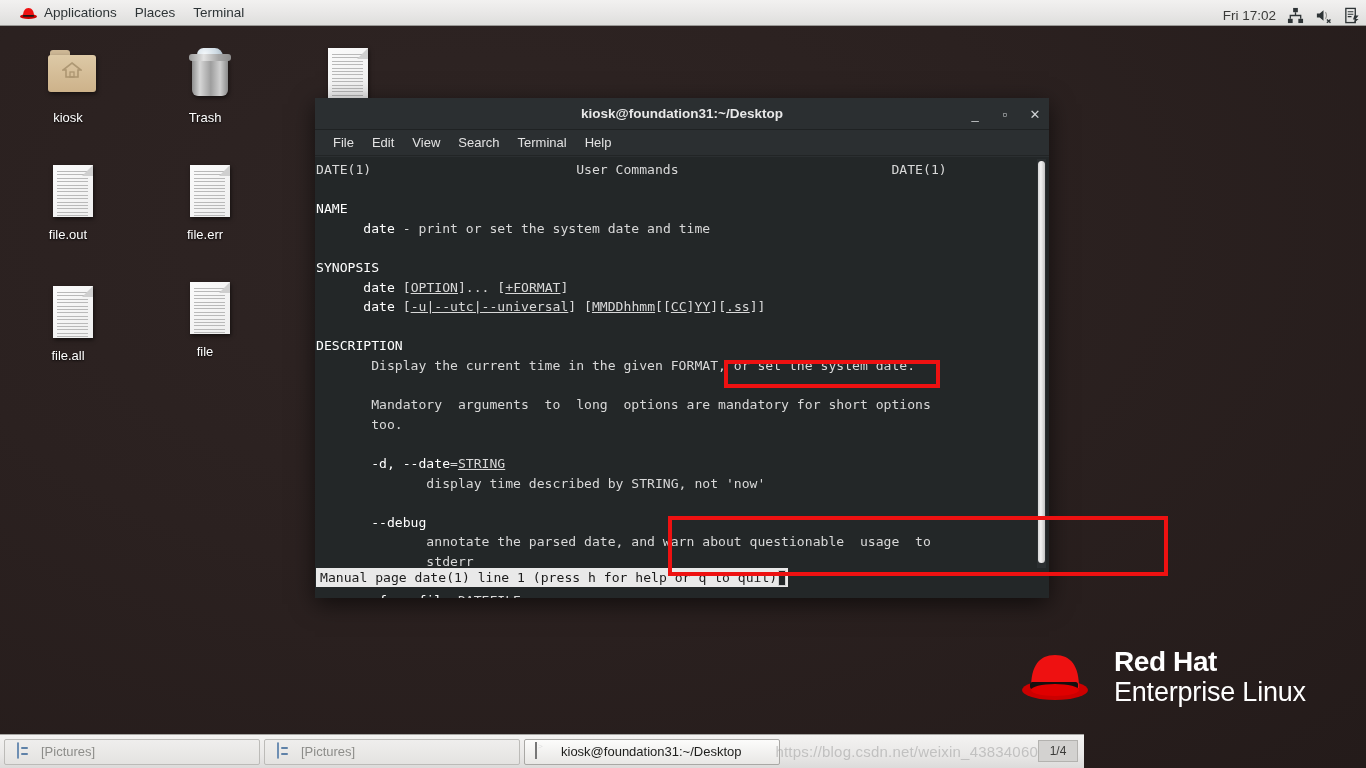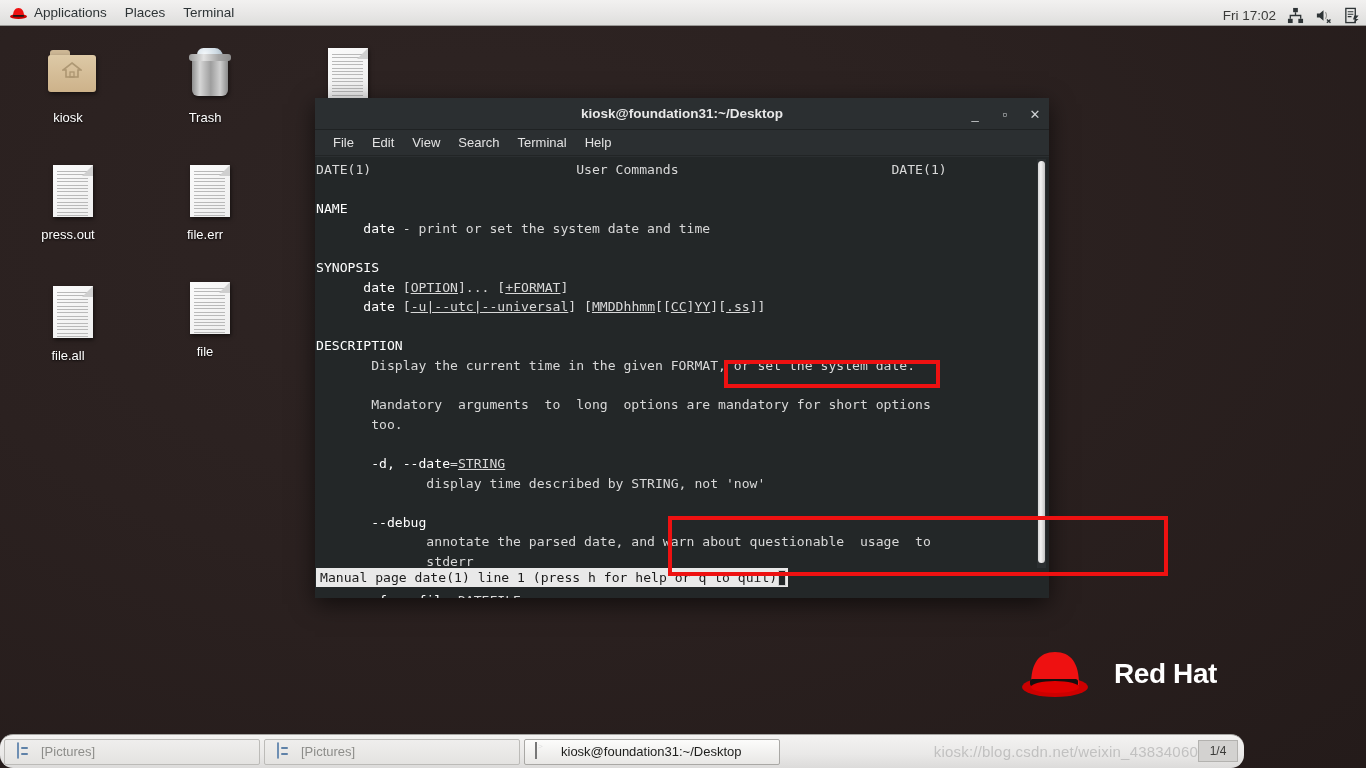--- a/index.html
+++ b/index.html
@@ -12,21 +12,21 @@
     position: relative;
     background: radial-gradient(ellipse at 35% 30%, #2f2524 0%, #2b2120 45%, #241b1a 100%);
   }
 
   
   #top-panel {
     position: absolute; left: 0; top: 0; width: 1366px; height: 26px;
     background: linear-gradient(to bottom, #f2f1f0 0%, #e8e7e6 55%, #dededc 100%);
     border-bottom: 1px solid #9a9996;
     display: flex; align-items: center;
-    font-size: 13.5px; color: #2e3436;
+    font-size: 13.5px; color: #2e3436; padding-left: 10px;
   }
   .panel-menu {
     padding: 0 9px; height: 26px; line-height: 26px;
     display: flex; align-items: center; gap: 6px;
     cursor: default;
   }
   #panel-right {
     position: absolute; right: 6px; top: 0; height: 30px;
     display: flex; align-items: center; gap: 11px;
     font-size: 13.5px; color: #3a3a38;
@@ -182,24 +182,24 @@
   #rhel-logo {
     position: absolute; left: 1018px; top: 620px;
     display: flex; align-items: center; gap: 22px;
   }
   #rhel-text { color: #ffffff; line-height: 1.12; }
   #rhel-line1 { font-size: 28px; font-weight: bold; letter-spacing: -0.4px; }
   #rhel-line2 { font-size: 27px; font-weight: 400; letter-spacing: -0.2px; }
 
   
   #bottom-panel {
-    position: absolute; left: 0; bottom: 0; width: 1244px; height: 34px;
+    position: absolute; left: 0; bottom: 0; width: 1084px; height: 34px;
     background: linear-gradient(to bottom,#f4f3f2 0%, #e9e8e7 60%, #dcdbda 100%);
     border-top: 1px solid #a6a5a2;
-    display: flex; align-items: center; padding: 0 4px; border-radius: 13px;
+    display: flex; align-items: center; padding: 0 4px;
   }
   .task {
     height: 26px; margin-right: 4px;
     display: flex; align-items: center; gap: 8px;
     padding: 0 10px;
     font-size: 13px;
     border: 1px solid #bcbbb8;
     border-radius: 2px;
     background: linear-gradient(to bottom,#f6f5f4,#e6e5e3);
     cursor: default; overflow: hidden; white-space: nowrap;
@@ -316,21 +316,21 @@
             <i></i>
             <i></i>
             <i></i>
             <i></i>
             <i></i>
             <i></i>
             <i></i>
           </div>
         </div>
     </div>
-    <div class="lbl">press.out</div>
+    <div class="lbl">file.out</div>
   </div>
 
   <div class="dicon" style="left:145px; top:135px;">
     <div class="glyph">
       <div class="doc">
           <div class="lines">
             <i></i>
             <i></i>
             <i></i>
             <i></i>
@@ -424,20 +424,21 @@
 
   <div id="rhel-logo">
     <svg width="74" height="56" viewBox="0 0 74 56">
       <ellipse cx="37" cy="41" rx="33" ry="10" fill="#cc0000"></ellipse>
       <path d="M13 39 C13 17 21 6 37 6 C53 6 61 17 61 39 Z" fill="#ee1111"></path>
       <rect x="12" y="33" width="48" height="7" fill="#15100f" rx="2.5"></rect>
       <ellipse cx="37" cy="41" rx="24" ry="6" fill="#e00000"></ellipse>
     </svg>
     <div id="rhel-text">
       <div id="rhel-line1">Red Hat</div>
+      <div id="rhel-line2">Enterprise Linux</div>
     </div>
   </div>
 </div>
 
 <div id="term-window">
   <div id="term-titlebar">
     <div id="term-title">kiosk@foundation31:~/Desktop</div>
     <div id="win-buttons">
       <span>_</span>
       <span>▫</span>
@@ -498,15 +499,15 @@
   </div>
   <div class="task inactive" style="width:256px;">
     <span class="task-icon"><span class="cab"></span></span>
     <span>[Pictures]</span>
   </div>
   <div class="task active" style="width:256px;">
     <span class="task-icon"><span class="termico"></span></span>
     <span>kiosk@foundation31:~/Desktop</span>
   </div>
 
-  <div id="watermark">kiosk://blog.csdn.net/weixin_43834060</div>
+  <div id="watermark">https://blog.csdn.net/weixin_43834060</div>
   <div id="workspace">1/4</div>
 </div>
 
 </body></html>

